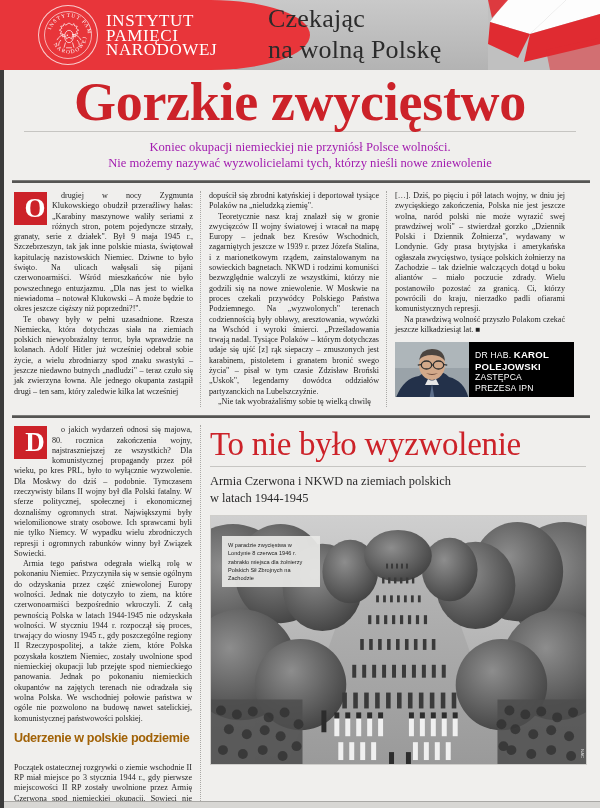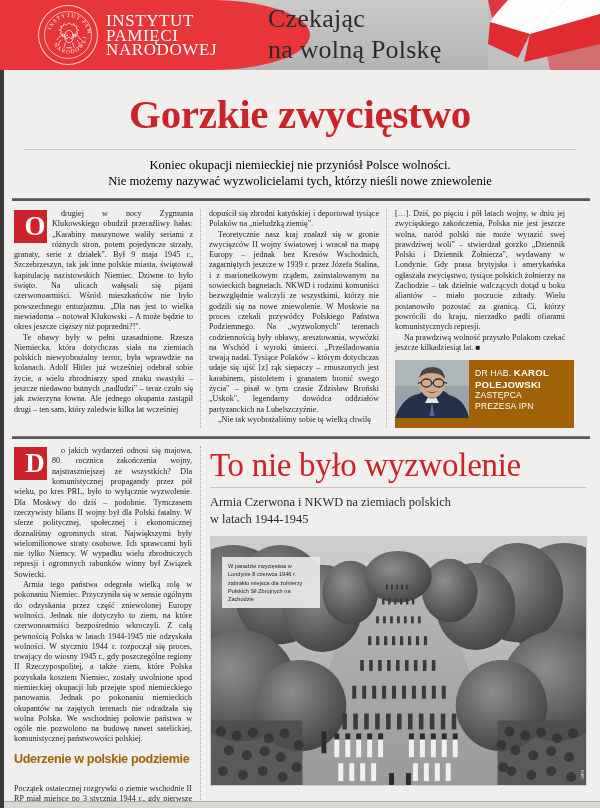--- a/index.html
+++ b/index.html
@@ -102,32 +102,32 @@
   }
 
   .headline-block {
     padding: 9px 14px 0 10px;
     text-align: center;
   }
   .headline-main {
     color: #cc2229;
     font-family: "Liberation Serif", serif;
     font-weight: bold;
-    font-size: 41px;
+    font-size: 54px;
     line-height: 46px;
     letter-spacing: -0.3px;
-    margin: 12px;
+    margin: 0;
   }
   .rule-thin {
     height: 1px;
     background: #c6c5c2;
     margin: 6px 10px 7px 10px;
   }
   .deck {
-    color: #000000;
+    color: #a21caf;
     font-family: "Liberation Serif", serif;
     font-size: 12.6px;
     line-height: 16px;
     margin: 0 6px;
   }
   .rule-thick {
     height: 2px;
     background: #555553;
     margin: 9px 10px 0 8px;
     border-top: 1px solid #7a7a78;
@@ -167,24 +167,24 @@
     font-size: 27px;
     line-height: 33px;
     text-align: center;
     margin: 1px 5px 1px 0;
   }
 
   
   .author-card {
     margin-top: 7px;
     width: 179px;
-    height: 68px;
+    height: 55px;
     position: relative;
     overflow: hidden;
-    background: #a16207;
+    background: #000000;
   }
   .author-photo {
     position: absolute;
     left: 0; top: 0;
     width: 74px; height: 58px;
     overflow: hidden;
     background: linear-gradient(#b9bfc4, #7d858c);
   }
   .author-text {
     position: absolute;

